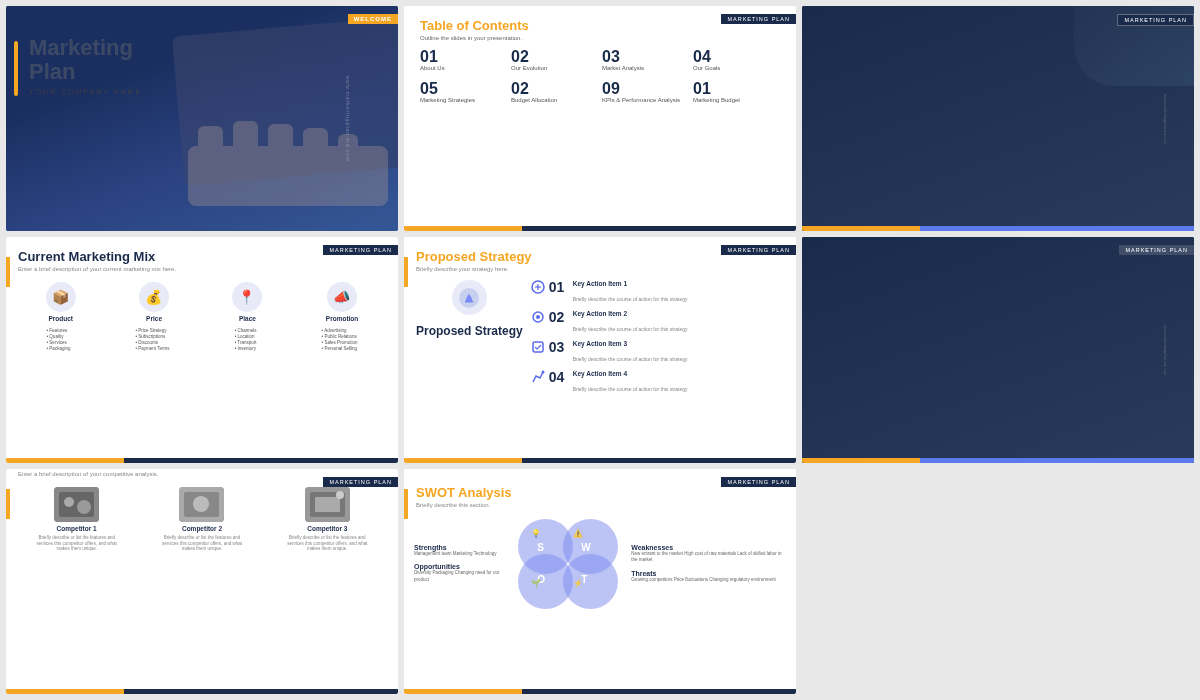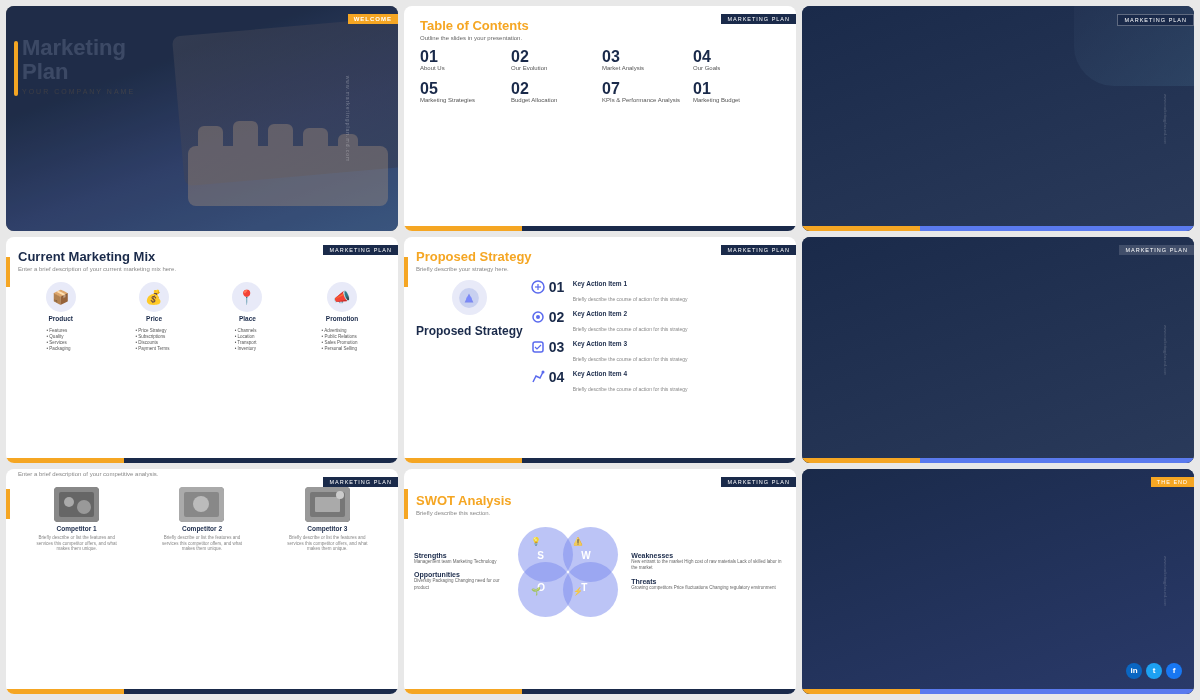--- a/index.html
+++ b/index.html
@@ -16,26 +16,27 @@
       grid-template-rows: repeat(3, 1fr);
       gap: 6px;
       padding: 6px;
       width: 1200px;
       height: 700px;
     }
     .slide {
       background: #fff;
       position: relative;
       overflow: hidden;
-      border-radius: 8px;
+      border-radius: 2px;
     }
 
     
     .slide-1 {
-      background: #404040;
+      background: #1d4ed8;
+      padding-left: 7px;
     }
     .slide-1 .welcome-badge {
       position: absolute;
       top: 8px;
       right: 0;
       background: #f5a623;
       color: #fff;
       font-size: 6px;
       font-weight: 700;
       padding: 2px 6px;
@@ -594,21 +595,21 @@
     .slide-8 .orange-line {
       position: absolute;
       left: 0; top: 20px;
       width: 4px; height: 30px;
       background: #f5a623;
     }
     .slide-8 .title {
       color: #f5a623;
       font-size: 13px;
       font-weight: 800;
-      margin-top: 24px;
+      margin-top: 16px;
       margin-left: 12px;
     }
     .slide-8 .subtitle {
       color: #888;
       font-size: 6px;
       margin-left: 12px;
       margin-top: 2px;
     }
     .slide-8 .swot-body {
       display: flex;
@@ -772,21 +773,21 @@
     <div class="toc-grid toc-row2">
       <div class="toc-item">
         <div class="num">05</div>
         <div class="label">Marketing Strategies</div>
       </div>
       <div class="toc-item">
         <div class="num">02</div>
         <div class="label">Budget Allocation</div>
       </div>
       <div class="toc-item">
-        <div class="num">07</div>
+        <div class="num">09</div>
         <div class="label">KPIs &amp; Performance Analysis</div>
       </div>
       <div class="toc-item">
         <div class="num">01</div>
         <div class="label">Marketing Budget</div>
       </div>
     </div>
     <div class="bottom-bar"></div>
   </div>
 
@@ -1132,29 +1133,14 @@
           <div class="swot-head">Threats</div>
           <div class="swot-items">Growing competitors
 Price fluctuations
 Changing regulatory environment</div>
         </div>
       </div>
     </div>
     <div class="bottom-bar"></div>
   </div>
 
-  <div class="slide slide-9">
-    <div style="position:absolute;inset:0;background:linear-gradient(160deg,#1a2a4a,#2a3a6a);"></div>
-    <div class="end-badge">THE END</div>
-    <h2>
-      <span>Thank</span><br>
-      <span>You</span>
-    </h2>
-    <div class="social-icons">
-      <div class="soc-icon soc-li">in</div>
-      <div class="soc-icon soc-tw">t</div>
-      <div class="soc-icon soc-fb">f</div>
-    </div>
-    <div class="watermark">www.marketingplan.md.com</div>
-    <div class="bottom-bar"></div>
-  </div>
 
 </div>
 
 </body></html>

